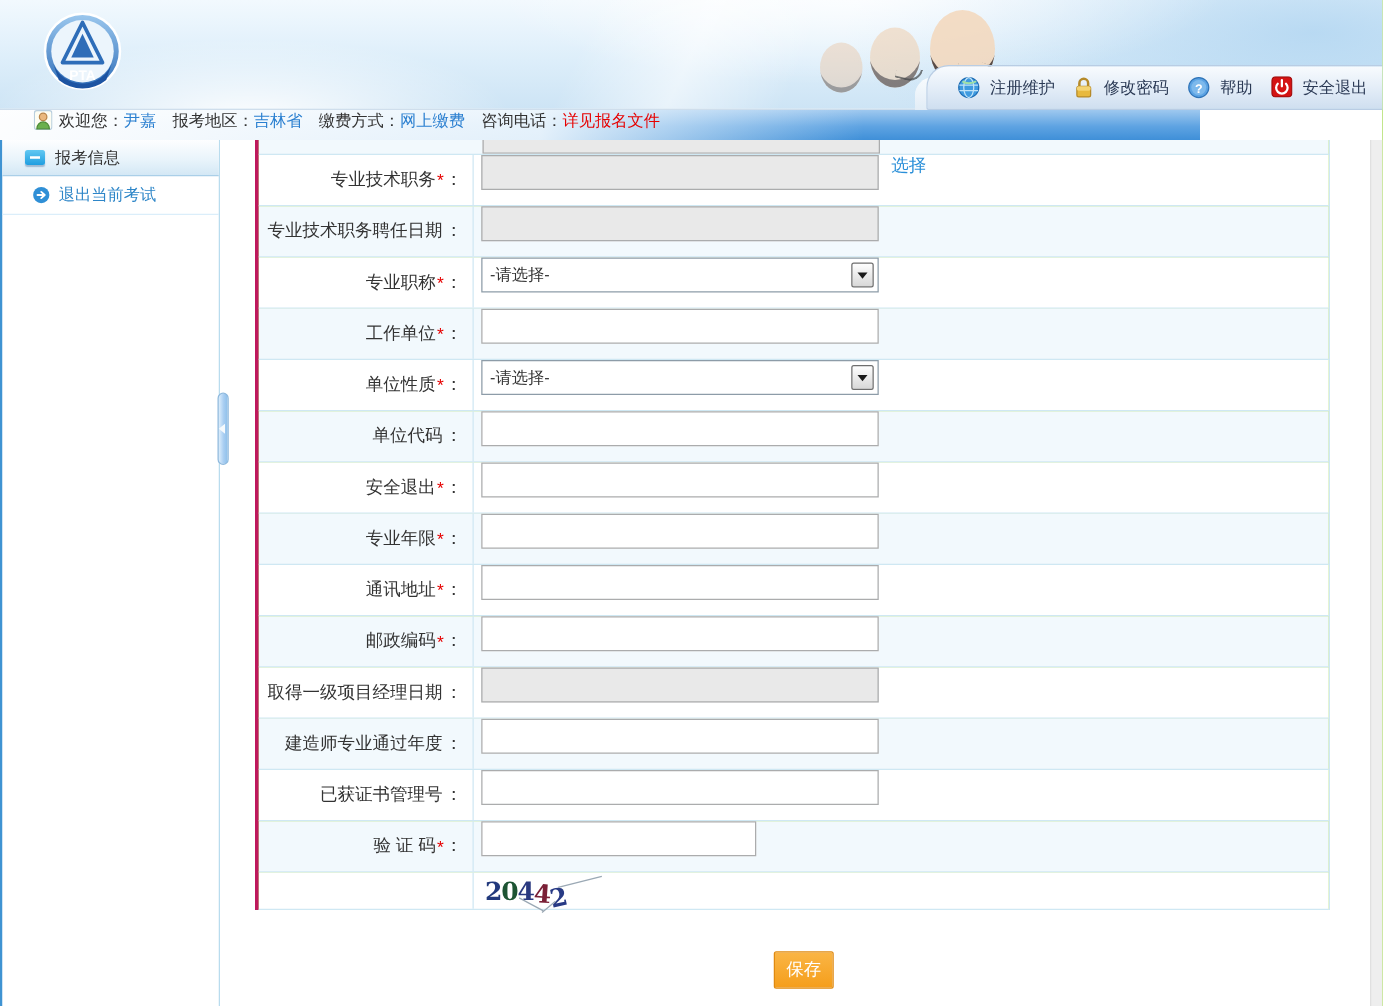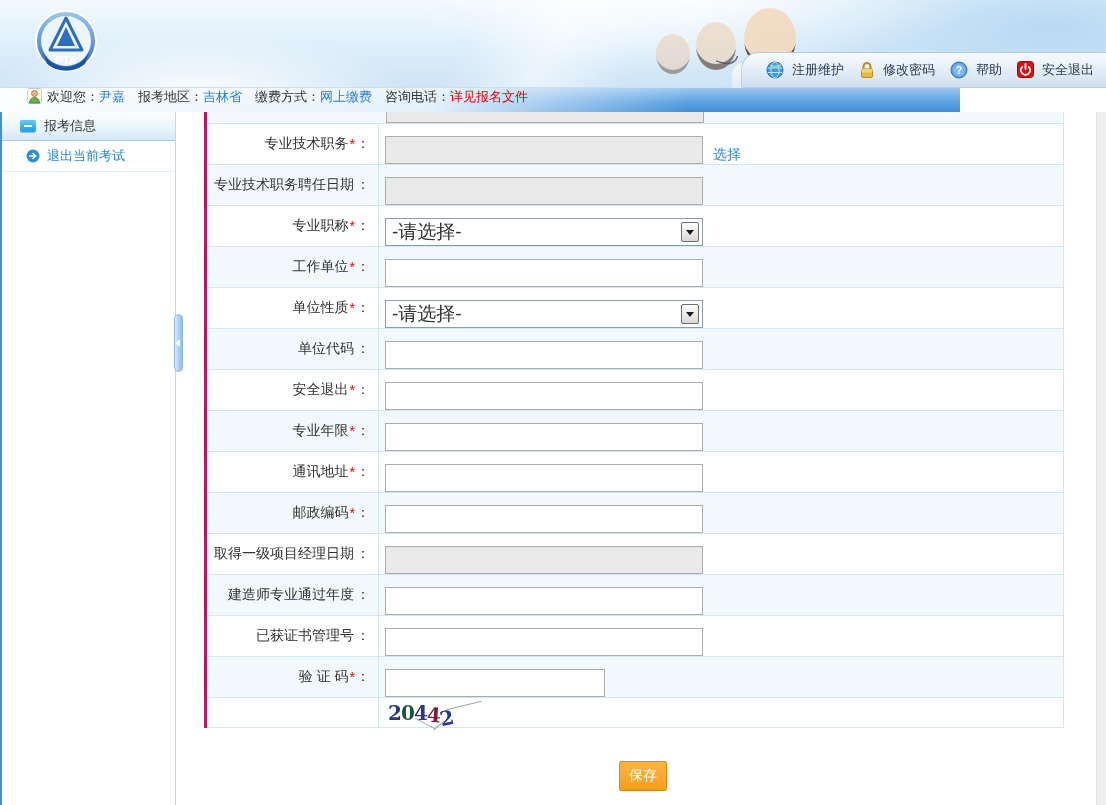--- a/index.html
+++ b/index.html
@@ -69,29 +69,29 @@
   
   .form-table { position:absolute; left:204px; top:112px; width:860px; background:#84cc16;
     border-left:3px solid #be185d; border-right:1px solid #cfe8f3; }
   .row { height:41px; border-bottom:1px solid #cfe8f3; display:flex; align-items:center; position:relative; background:#fff; }
   .row:nth-child(odd) { background:#f2f9fd; }
   .row.partial { height:12px; overflow:hidden; }
   .row.captcha-row { height:30px; }
   .cell-label { width:172px; height:100%; display:flex; align-items:center; justify-content:flex-end; padding-right:8px;
     border-right:1px solid #cfe8f3; font-size:14px; color:#333; white-space:nowrap; }
   .star { color:#e60000; font-style:normal; margin:0 1px; }
-  .cell-input { flex:1; display:flex; align-items:flex-end; padding-left:6px; position:relative; height:100%; }
+  .cell-input { flex:1; display:flex; align-items:flex-start; padding-left:6px; position:relative; height:100%; }
   .input { width:318px; height:28px; border:1px solid #abacad; background:#fff; font-size:13px; color:#333; padding:0 5px; }
   .input.disabled { background:#e9e9e9; }
   .input.short { width:220px; }
   .row.partial .input { position:absolute; left:179px; top:-17px; }
   .link { color:#2a8fd8; font-size:14px; text-decoration:none; margin-left:10px; cursor:pointer; }
 
   .select { position:relative; width:318px; height:28px; border:1px solid #8d9ca8; background:#fff;
-    display:flex; align-items:center; padding-left:6px; font-size:19px; color:#333; cursor:pointer; }
+    display:flex; align-items:center; padding-left:6px; font-size:13px; color:#333; cursor:pointer; }
   .sel-btn { position:absolute; right:3px; top:3px; width:18px; height:20px;
     background:linear-gradient(180deg,#fefefe,#d8d8d8); border:1px solid #6e6e6e; border-radius:2px;
     display:flex; align-items:center; justify-content:center; }
   .sel-arrow { width:0; height:0; border-left:4px solid transparent; border-right:4px solid transparent; border-top:5px solid #1a1a1a; }
 
   
   .captcha { position:relative; margin-left:3px; display:flex; align-items:center; height:100%; cursor:pointer; }
   .cap { font-family:"DejaVu Serif","Liberation Serif",serif; font-weight:bold; font-size:20px; display:inline-block; width:13px; text-align:center; }
   .cap.c4 { transform:translateY(2px) rotate(4deg); }
   .cap.c5 { transform:translateY(5px) rotate(-12deg); }

